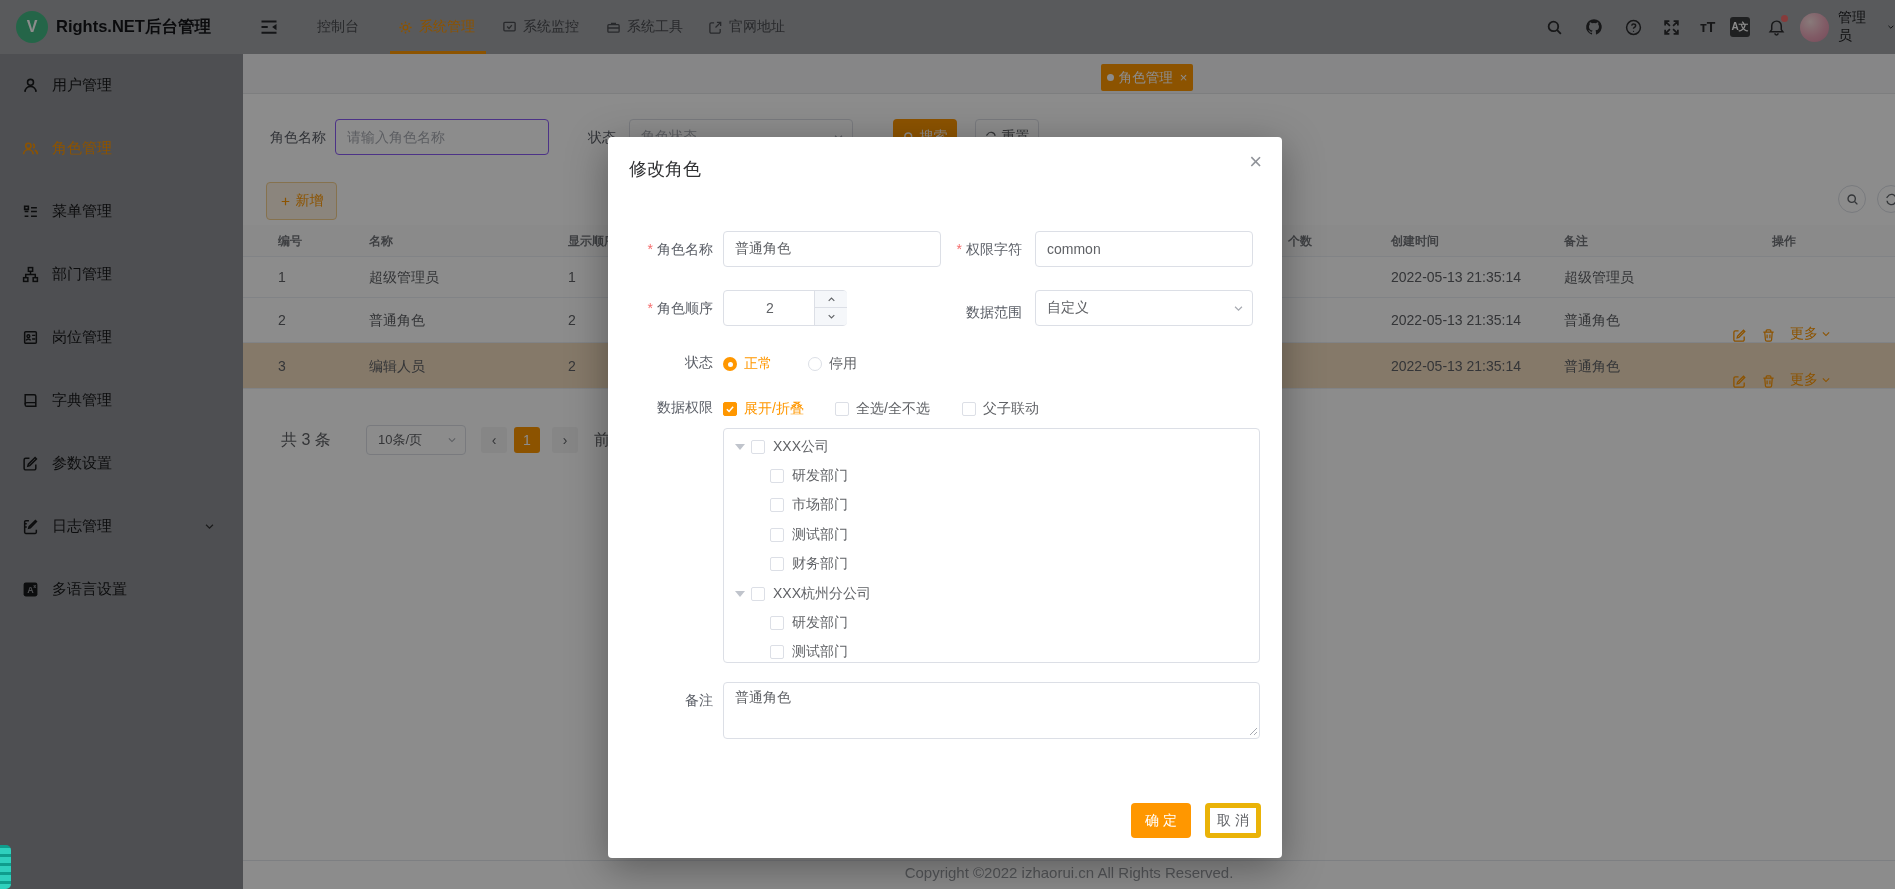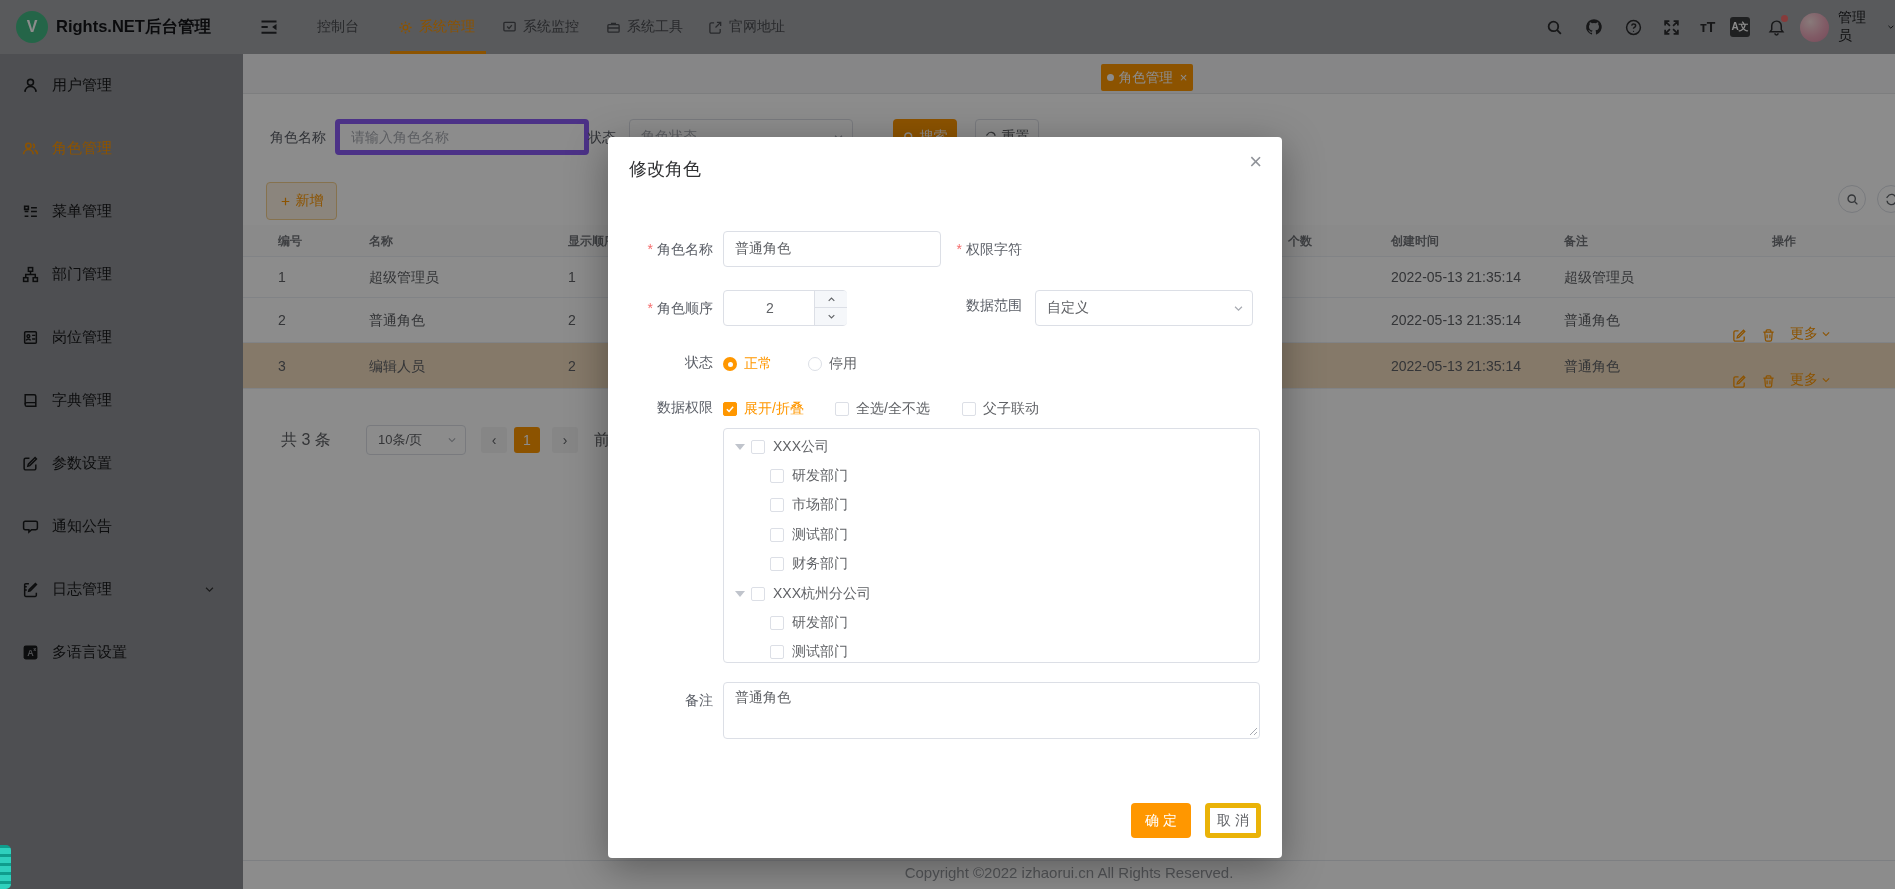--- a/index.html
+++ b/index.html
@@ -40,22 +40,22 @@
   .tabbar { position:absolute; left:243px; top:54px; width:1652px; height:40px; background:#f4f5f6; border-bottom:1px solid #e4e6e8; }
   .tab { position:absolute; top:0; height:40px; display:flex; align-items:center; font-size:14px; color:#46505e; cursor:pointer; }
   .tab-active { position:absolute; left:858px; top:64px; width:92px; height:27px; background:#ff9700; border-radius:2px;
     color:#fff; font-size:13.5px; display:flex; align-items:center; justify-content:center; gap:5px; cursor:pointer; z-index:2; }
   .tab-active .dot { width:7px; height:7px; border-radius:50%; background:#fff; }
   .tab-active .x { font-size:13px; margin-left:2px; cursor:pointer; }
 
   
   .content { position:absolute; left:243px; top:94px; width:1652px; height:795px; background:#fff; }
   .f-label { position:absolute; font-size:14px; color:#5a5e66; height:36px; line-height:36px; }
-  .t-input { position:absolute; height:36px; border:5px solid #8b5cf6; border-radius:4px; background:#fff;
-    font-size:14px; color:#606266; padding:0 11px; font-family:inherit; outline:none; width:254px; }
+  .t-input { position:absolute; height:36px; border:1px solid #8b5cf6; border-radius:4px; background:#fff;
+    font-size:14px; color:#606266; padding:0 11px; font-family:inherit; outline:none; width:214px; }
   .t-input::placeholder { color:#a8abb2; }
   .sel { position:absolute; height:36px; border:1px solid #dcdfe6; border-radius:4px; background:#fff;
     display:flex; align-items:center; padding:0 11px; font-size:14px; color:#606266; cursor:pointer; }
   .sel .ph { color:#a8abb2; }
   .sel .sel-arrow { position:absolute; right:8px; color:#a8abb2; }
   .btn { position:absolute; height:36px; border-radius:4px; font-size:14px; display:flex; align-items:center;
     justify-content:center; gap:5px; cursor:pointer; border:1px solid transparent; }
   .btn-primary { background:#ff9700; color:#fff; }
   .btn-plain { background:#fff; color:#606266; border-color:#dcdfe6; }
   .btn-add { background:#fdf3e3; color:#ff9700; border-color:#f5cf8e; }
@@ -298,29 +298,20 @@
           <svg width="17" height="17" viewBox="0 0 16 16" fill="none" stroke="currentColor" stroke-width="1.4">
             <path d="M7 3H3.5A1.5 1.5 0 002 4.5v8A1.5 1.5 0 003.5 14h8a1.5 1.5 0 001.5-1.5V9"></path>
             <path d="M12.3 2.4l1.3 1.3-6.3 6.3-1.8.5.5-1.8z"></path>
           </svg>
         </span>
       <span>参数设置</span>
     </div>
     <div class="side-item">
       <span>
           <svg width="17" height="17" viewBox="0 0 16 16" fill="none" stroke="currentColor" stroke-width="1.4">
-            <path d="M3 3h10a1.5 1.5 0 011.5 1.5v5A1.5 1.5 0 0113 11H9l-2.5 2.3V11H3a1.5 1.5 0 01-1.5-1.5v-5A1.5 1.5 0 013 3z"></path>
-            <path d="M4.8 7h.01M8 7h.01M11.2 7h.01" stroke-width="2"></path>
-          </svg>
-        </span>
-      <span>通知公告</span>
-    </div>
-    <div class="side-item">
-      <span>
-          <svg width="17" height="17" viewBox="0 0 16 16" fill="none" stroke="currentColor" stroke-width="1.4">
             <path d="M6.5 2.5H3.5a1 1 0 00-1 1v10a1 1 0 001 1h9a1 1 0 001-1V11"></path>
             <path d="M12.6 2.4l1 1-5.8 5.8-1.5.4.4-1.5zM2.5 5.5h2M2.5 8.5h2"></path>
           </svg>
         </span>
       <span>日志管理</span>
       <span class="chev">
           <svg width="11" height="11" viewBox="0 0 16 16" fill="none" stroke="currentColor" stroke-width="1.8">
             <path d="M3 5.5l5 5 5-5"></path>
           </svg>
         </span>
@@ -498,38 +489,39 @@
 
   <div class="overlay"></div>
 
   <div class="modal">
     <div class="modal-title">修改角色</div>
     <div class="modal-close">×</div>
 
     <span class="m-label req" style="left:0; top:94px; width:105px;">角色名称</span>
     <input class="m-input" style="left: 115px; top: 94px;" value="普通角色">
     <span class="m-label req" style="left:260px; top:94px; width:154px;">权限字符</span>
+    <input class="m-input" style="left: 427px; top: 94px;" value="common">
 
     <span class="m-label req" style="left:0; top:153px; width:105px;">角色顺序</span>
     <div class="num-input">
       <input class="num-val" value="2" style="">
       <div class="stepper">
         <div class="step-btn up">
             <svg width="9" height="9" viewBox="0 0 16 16" fill="none" stroke="currentColor" stroke-width="2">
               <path d="M3 10.5l5-5 5 5"></path>
             </svg>
           </div>
         <div class="step-btn down">
             <svg width="9" height="9" viewBox="0 0 16 16" fill="none" stroke="currentColor" stroke-width="2">
               <path d="M3 5.5l5 5 5-5"></path>
             </svg>
           </div>
       </div>
     </div>
-    <span class="m-label" style="left:260px; top:150px; width:154px;">数据范围</span>
+    <span class="m-label" style="left:260px; top:157px; width:154px;">数据范围</span>
     <div class="sel m-sel" style="left:427px; top:153px;">
       <span>自定义</span>
       <span class="sel-arrow">
           <svg width="11" height="11" viewBox="0 0 16 16" fill="none" stroke="currentColor" stroke-width="1.8">
             <path d="M3 5.5l5 5 5-5"></path>
           </svg>
         </span>
     </div>
 
     <span class="m-label" style="left:0; top:207px; width:105px;">状态</span>

